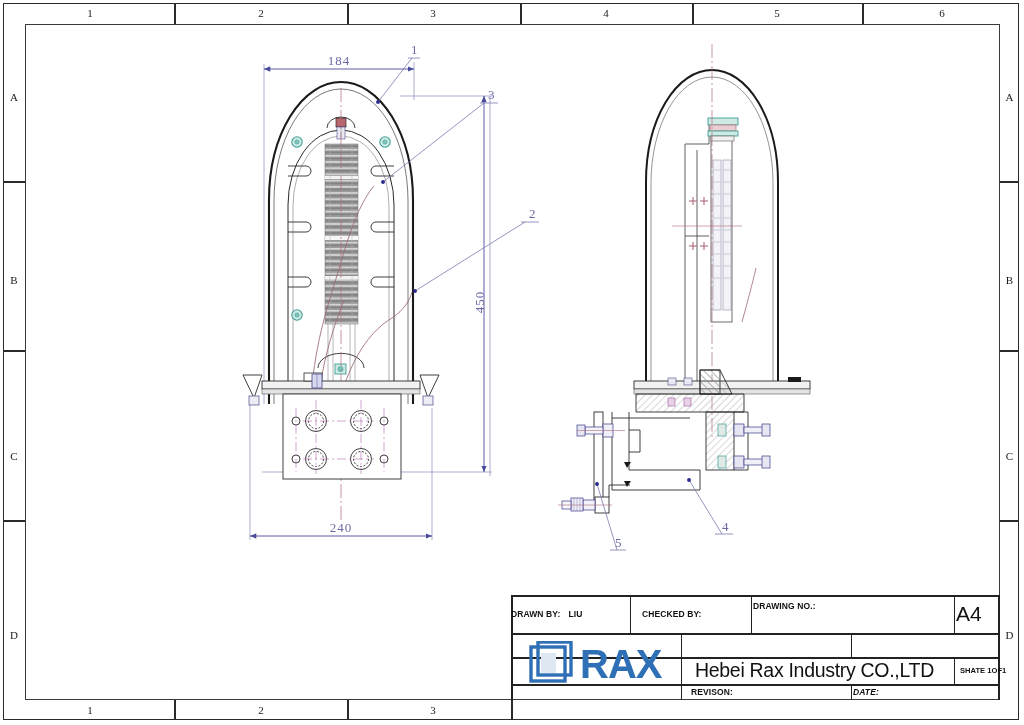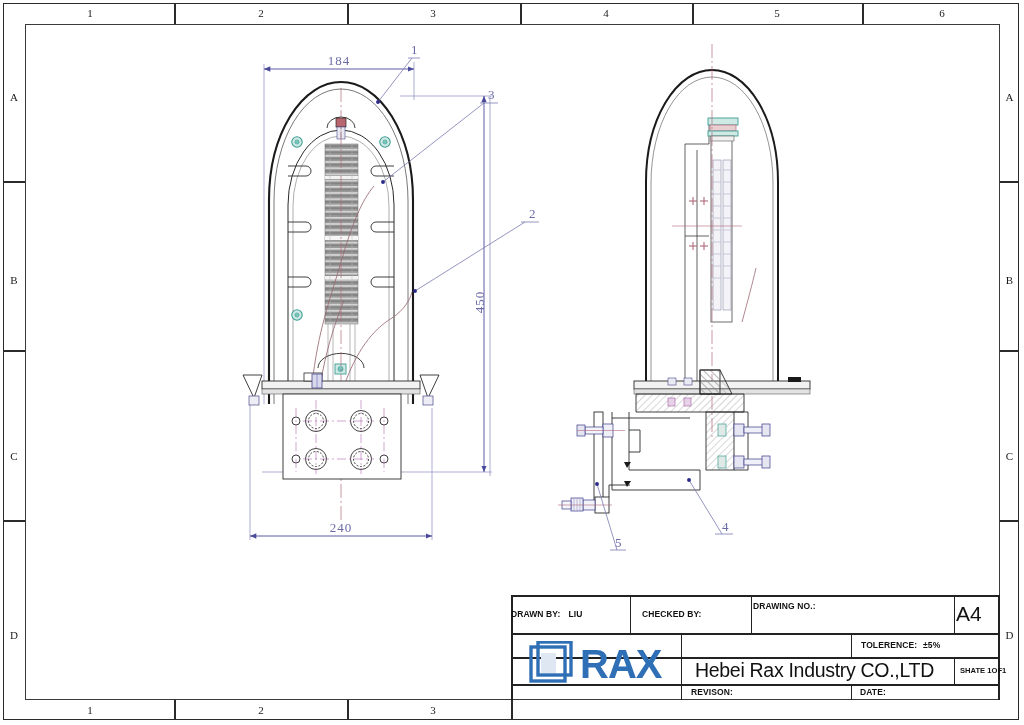--- a/index.html
+++ b/index.html
@@ -450,37 +450,33 @@
       <span class="tb-txt" style="margin-left:6px;"></span>
     </div>
     <div class="tb-cell" style="left:242px;top:0;width:201px;height:22px;">
       <span class="tb-txt">DRAWING NO.:</span>
       <span class="tb-txt" style="margin-left:6px;"></span>
     </div>
     <div class="tb-cell" style="left:445px;top:0;width:42px;height:38px;justify-content:flex-start;">
       <span class="tb-a4">A4</span>
     </div>
 
-    <div class="tb-cell" style="left:342px;top:38px;width:145px;height:24px;padding-left:8px;">
-      <span class="tb-txt">TOLERENCE:</span>
-      <span class="tb-txt" style="margin-left:6px;">±5%</span>
-    </div>
 
     <div class="tb-cell" style="left:172px;top:62px;width:271px;height:27px;padding-left:12px;">
       <span class="tb-company">Hebei Rax Industry CO.,LTD</span>
     </div>
     <div class="tb-cell" style="left:445px;top:62px;width:42px;height:27px;padding-left:4px;">
       <span class="tb-sheet">SHATE 1OF1</span>
     </div>
 
     <div class="tb-cell" style="left:172px;top:89px;width:168px;height:16px;padding-left:8px;">
       <span class="tb-txt">REVISON:</span>
       <span class="tb-txt" style="margin-left:6px;"></span>
     </div>
-    <div class="tb-cell" style="left:342px;top:89px;width:145px;height:16px;padding-left:7px;">
+    <div class="tb-cell" style="left:342px;top:89px;width:145px;height:16px;padding-left:0;font-style:italic;">
       <span class="tb-txt">DATE:</span>
       <span class="tb-txt" style="margin-left:6px;"></span>
     </div>
   </div>
 
   <div class="logo-wrap">
     <svg width="50" height="44" viewBox="0 0 50 44">
       <rect x="3" y="6" width="34" height="34" fill="none" stroke="#2f6fb5" stroke-width="3.4"></rect>
       <rect x="10" y="1" width="33" height="33" fill="none" stroke="#2f6fb5" stroke-width="3.4"></rect>
       <rect x="13" y="12" width="15" height="20" fill="#dfe8f2"></rect>

